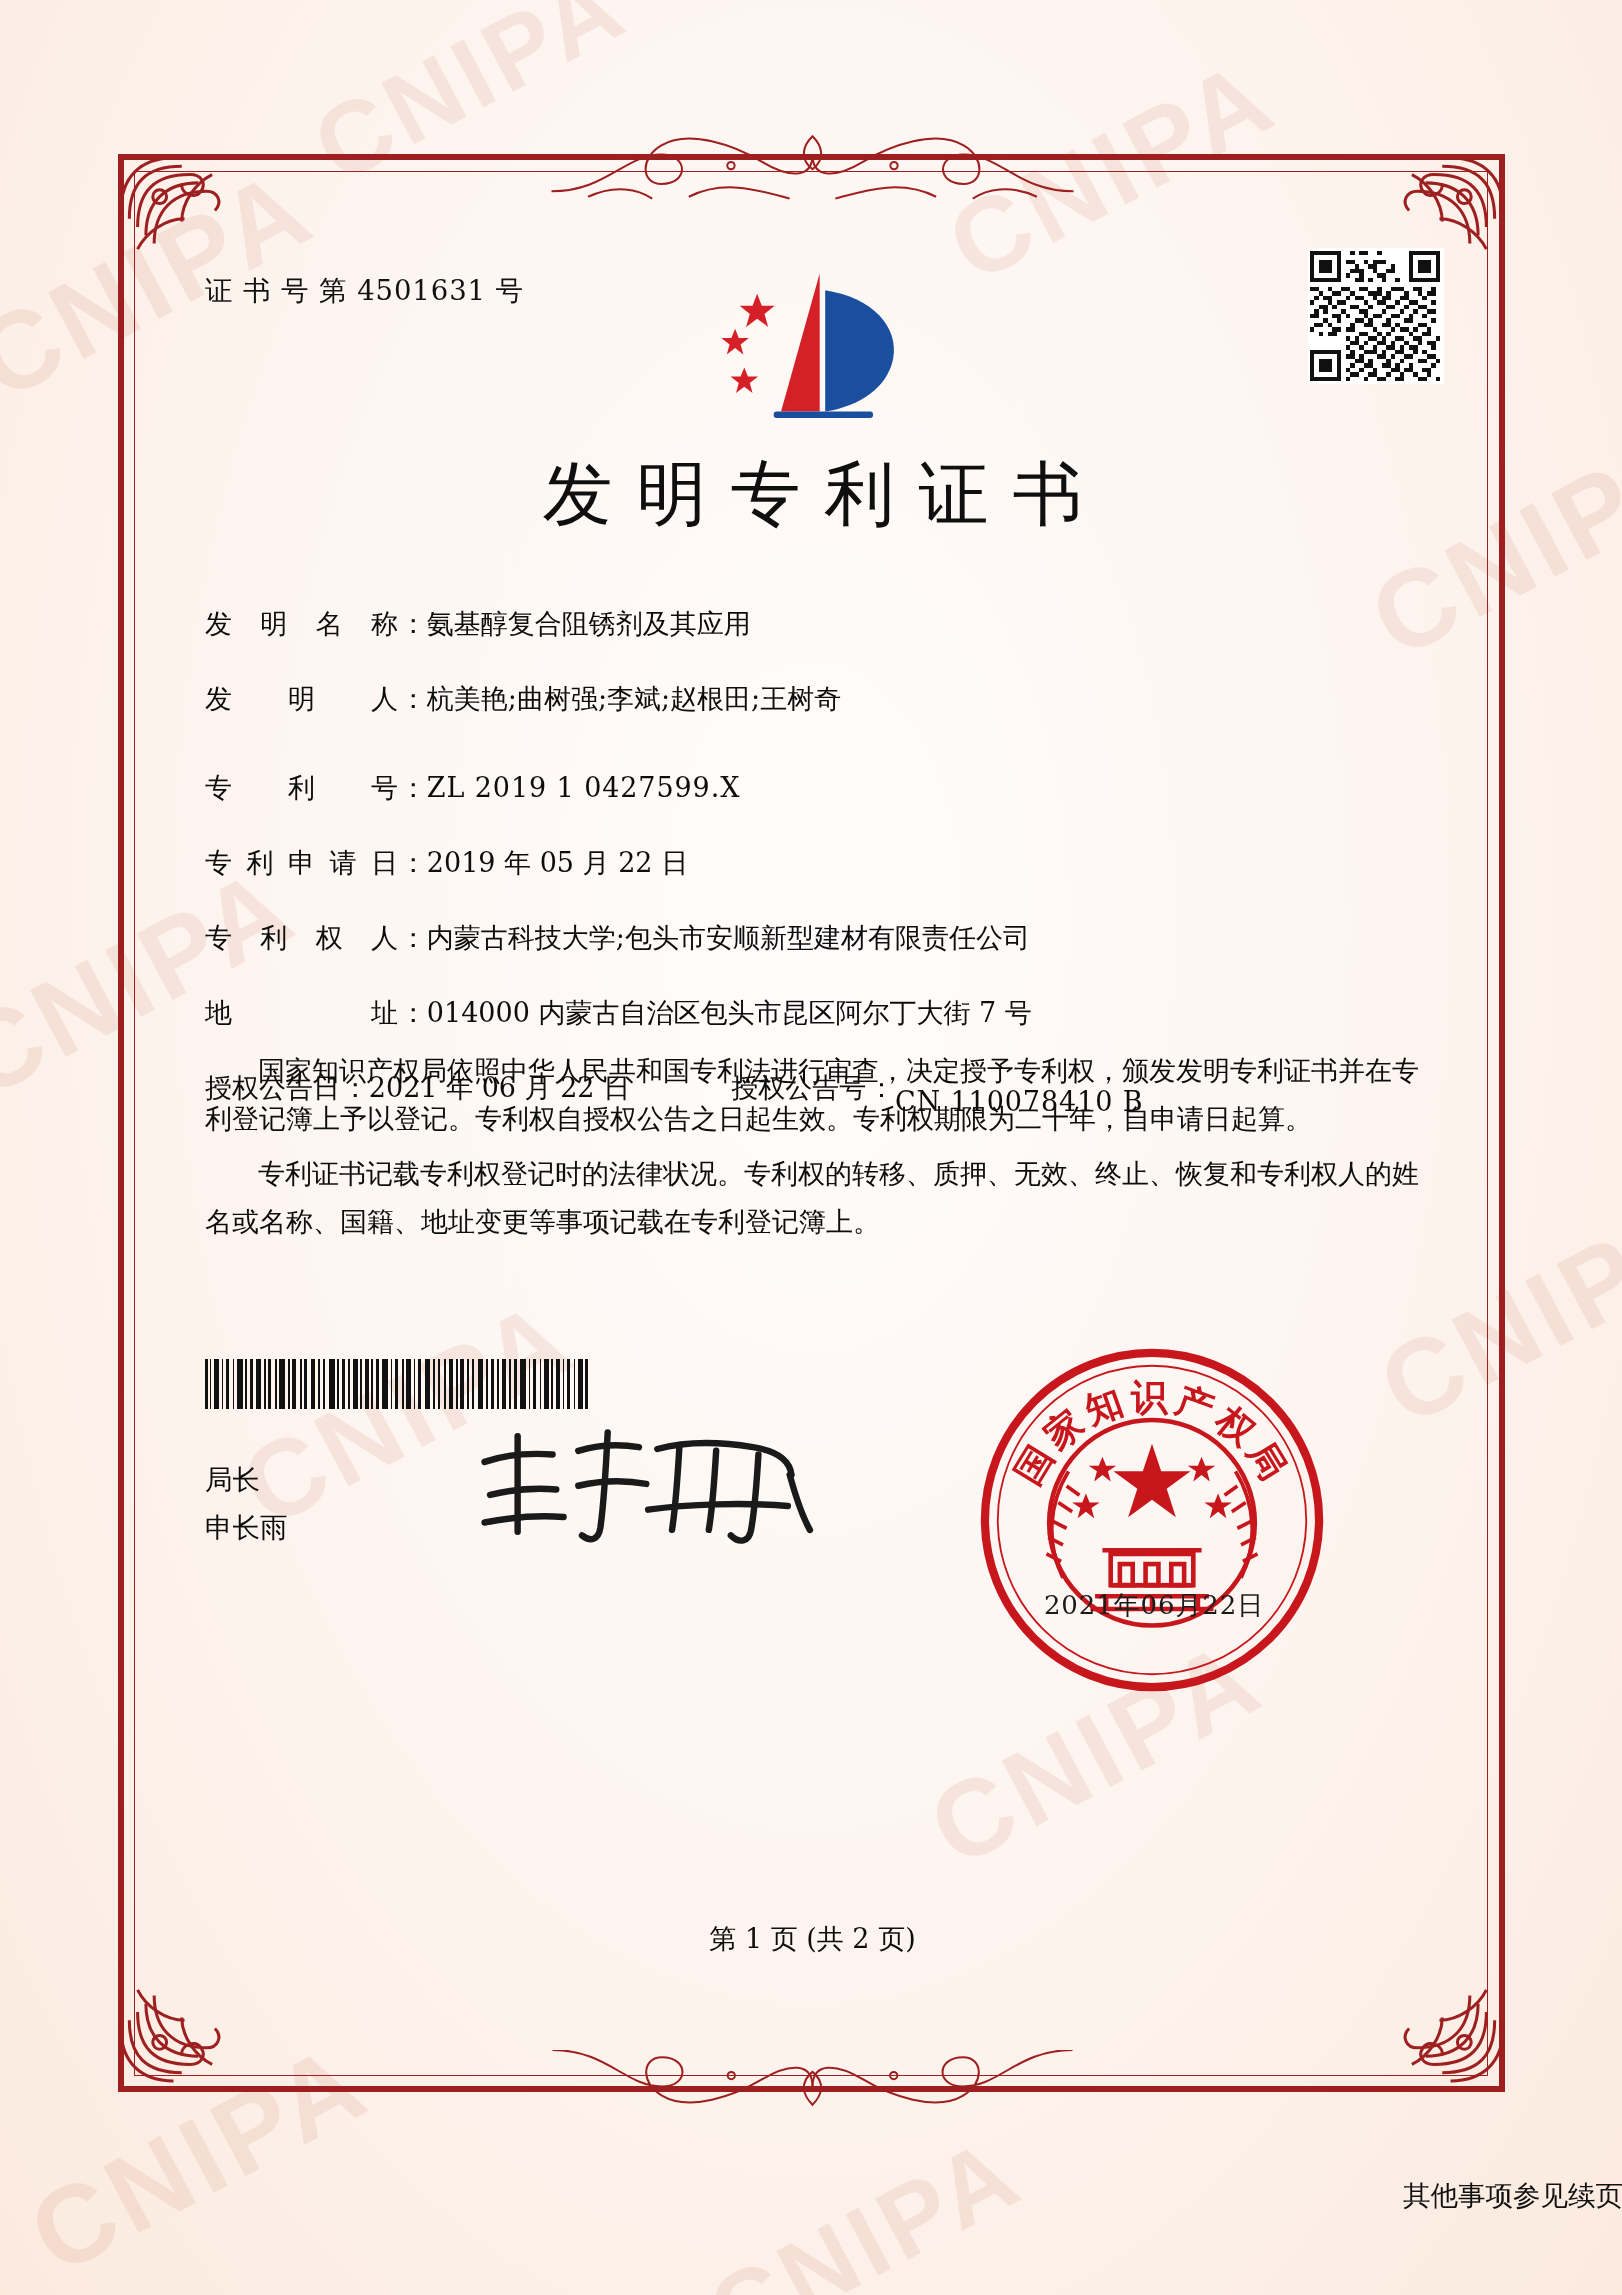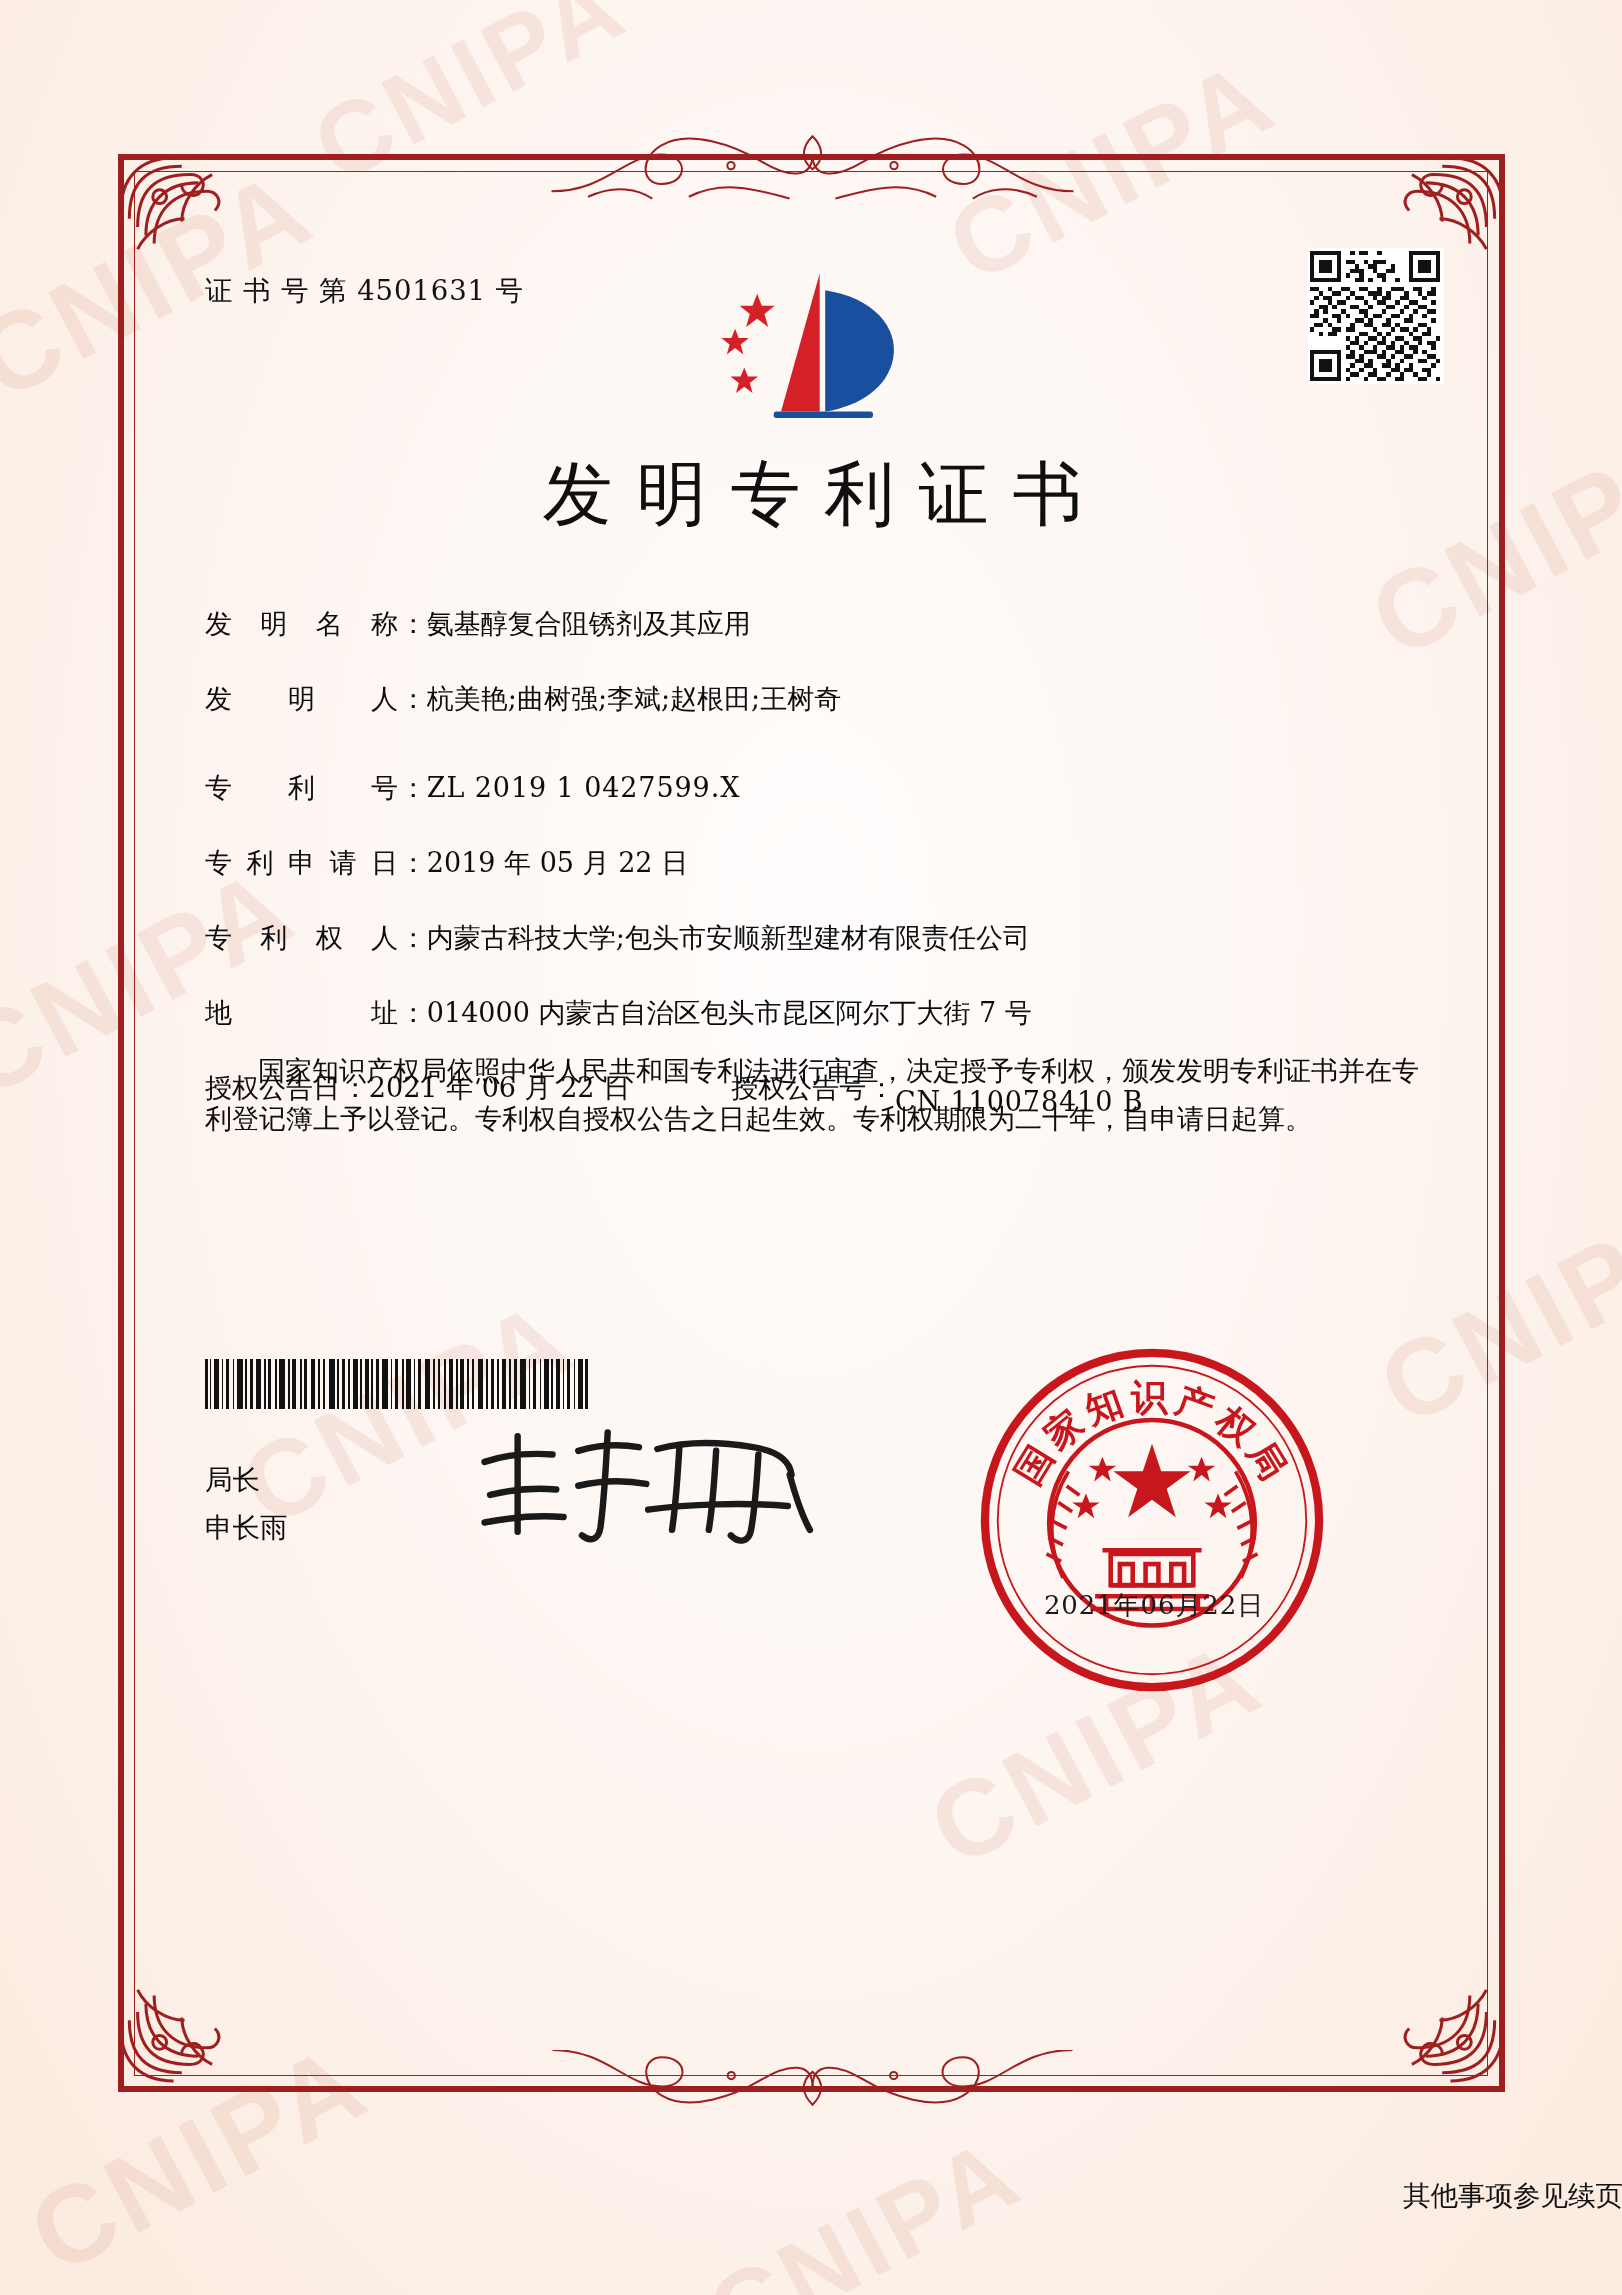--- a/index.html
+++ b/index.html
@@ -605,20 +605,21 @@
           <div class="label" style="width:auto;display:block;letter-spacing:0;">授权公告号</div>
             <span class="colon">：</span>
           <div class="value mono">CN 110078410 B</div>
         </div>
       </div>
 
     </div>
 
     <div class="paras">
       <p>国家知识产权局依照中华人民共和国专利法进行审查，决定授予专利权，颁发发明专利证书并在专利登记簿上予以登记。专利权自授权公告之日起生效。专利权期限为二十年，自申请日起算。</p>
+      <p>专利证书记载专利权登记时的法律状况。专利权的转移、质押、无效、终止、恢复和专利权人的姓名或名称、国籍、地址变更等事项记载在专利登记簿上。</p>
     </div>
 
     <div class="barcode">
       <svg viewBox="0 0 420 54" shape-rendering="crispEdges">
         <g fill="#111">
           <rect x="0" y="0" width="3" height="54"></rect>
             <rect x="5" y="0" width="2" height="54"></rect>
           <rect x="10" y="0" width="5" height="54"></rect>
             <rect x="18" y="0" width="2" height="54"></rect>
           <rect x="23" y="0" width="3" height="54"></rect>
@@ -748,19 +749,20 @@
 
           <path id="sealArc" d="M 60 210 A 135 135 0 0 1 330 210" fill="none"></path>
           <text font-family="'DejaVu Serif', serif" font-size="40" font-weight="bold" fill="#c8161d" letter-spacing="6">
             <textPath href="#sealArc" startOffset="50%" text-anchor="middle">国家知识产权局</textPath>
           </text>
         </g>
       </svg>
     </div>
     <div class="seal-date">2021年06月22日</div>
 
+    <div class="page-no">第 1 页 (共 2 页)</div>
 
   </div>
 
   <div class="footer-note">其他事项参见续页</div>
 
 </div>
 
 
 </body></html>

